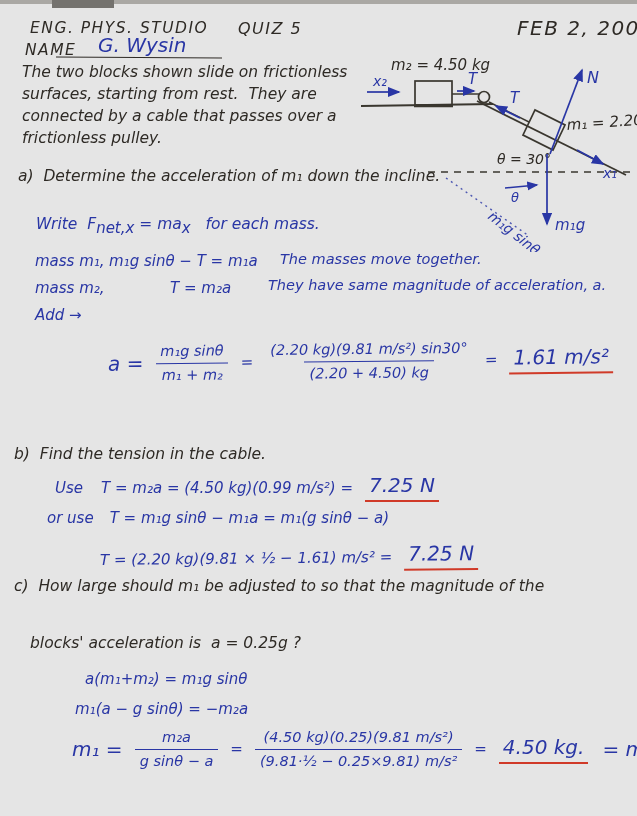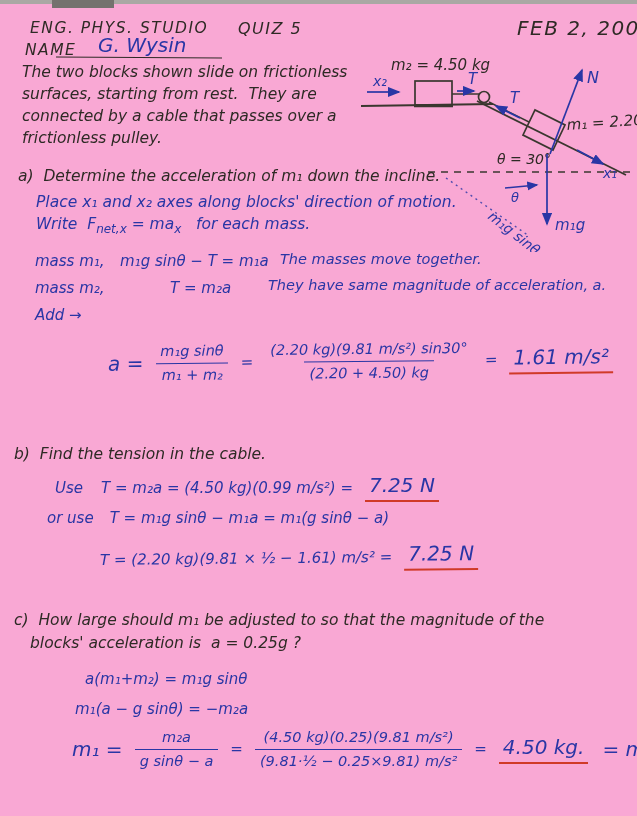--- a/index.html
+++ b/index.html
@@ -1,36 +1,36 @@
 <!DOCTYPE html>
 <html><head>
 <meta charset="utf-8">
 <style>
   html,body{margin:0;padding:0;background:#cfcdc9;}
   .page{
     position:relative;width:637px;height:816px;margin:0 auto;
-    background:#f9a8d4;overflow:hidden;
+    background:#e5e5e5;overflow:hidden;
     font-family:"DejaVu Sans",sans-serif;font-style:italic;
     color:#2e2a25;
   }
   .scan-strip{position:absolute;left:0;top:0;width:100%;height:4px;background:#aaa8a4;}
   .scan-strip-dark{position:absolute;left:52px;top:0;width:62px;height:8px;background:#74726e;}
   .line{position:absolute;white-space:pre;font-size:15.5px;line-height:1.25;}
   .row{position:absolute;display:flex;align-items:center;white-space:pre;font-size:15px;}
   .black{color:#2e2a25;}
   .blue{color:#2936a5;}
   .caps{letter-spacing:1.5px;}
   .big{font-size:20px;}
   .frac{display:inline-flex;flex-direction:column;align-items:center;font-size:14.5px;line-height:1.3;}
   .frac .num{padding:0 5px 2px;}
   .frac .den{border-top:1.5px solid currentColor;padding:2px 5px 0;}
   .gap{display:inline-block;width:12px;}
   .ans{border-bottom:2.5px solid #d03a28;padding:0 4px 3px;}
   .tilt{transform:rotate(-0.6deg);}
-  sub{font-size:12px;font-style:italic;}
+  sub{font-size:15px;font-style:italic;}
   .nameline{position:absolute;left:56px;top:57px;width:166px;border-bottom:1.6px solid #2e2a25;transform:rotate(0.4deg);}
   svg text{font-family:"DejaVu Sans",sans-serif;font-style:italic;}
 </style>
 </head>
 <body>
 
 <div class="page">
   <div class="scan-strip"></div>
   <div class="scan-strip-dark"></div>
 
@@ -79,25 +79,24 @@
     <text x="250" y="128" font-size="14" fill="#2936a5">x₁</text>
     <line x1="194" y1="104" x2="194" y2="174" stroke="#2936a5" stroke-width="1.7" marker-end="url(#ab)"></line>
     <text x="202" y="180" font-size="15" fill="#2936a5">m₁g</text>
     <line x1="93" y1="128" x2="176" y2="186" stroke="#2936a5" stroke-width="1.4" stroke-dasharray="2 4" opacity="0.8"></line>
     <line x1="152" y1="138" x2="184" y2="135" stroke="#2936a5" stroke-width="1.5" marker-end="url(#ab)"></line>
     <text x="158" y="152" font-size="13" fill="#2936a5">θ</text>
     <text x="134" y="168" font-size="14" fill="#2936a5" transform="rotate(38 134 168)">m₁g sinθ</text>
   </svg>
 
   <span class="line black" style="left:18px;top:167px;">a)  Determine the acceleration of m₁ down the incline.</span>
-  <span class="line blue" style="left:36px;top:193px;">Place x₁ and x₂ axes along blocks' direction of motion.</span>
   <span class="line blue" style="left:36px;top:215px;"><span>Write  F</span><sub>net,x</sub><span> = ma</span><sub>x</sub><span>   for each mass.</span></span>
 
   <span class="line blue" style="left:35px;top:252px;font-size:15px;">mass m₁,</span>
-  <span class="line blue" style="left:120px;top:252px;font-size:15px;">m₁g sinθ − T = m₁a</span>
+  <span class="line blue" style="left:109px;top:252px;font-size:15px;">m₁g sinθ − T = m₁a</span>
   <span class="line blue" style="left:280px;top:250px;font-size:14.5px;">The masses move together.</span>
   <span class="line blue" style="left:35px;top:279px;font-size:15px;">mass m₂,</span>
   <span class="line blue" style="left:170px;top:279px;font-size:15px;">T = m₂a</span>
   <span class="line blue" style="left:268px;top:276px;font-size:14.5px;">They have same magnitude of acceleration, a.</span>
   <span class="line blue" style="left:35px;top:306px;font-size:15px;">Add →</span>
 
   <div class="row blue tilt" style="left:108px;top:340px;">
     <span class="big">a =</span>
     <span class="gap"></span>
     <span class="frac">
@@ -129,21 +128,21 @@
     <span>or use</span>
     <span class="gap" style="width:16px;"></span>
     <span>T = m₁g sinθ − m₁a = m₁(g sinθ − a)</span>
   </div>
   <div class="row blue tilt" style="left:100px;top:543px;">
     <span>T = (2.20 kg)(9.81 × ½ − 1.61) m/s² =</span>
     <span class="gap"></span>
     <span class="ans big">7.25 N</span>
   </div>
 
-  <span class="line black" style="left:14px;top:611px;">c)  How large should m₁ be adjusted to so that the magnitude of the</span>
+  <span class="line black" style="left:14px;top:577px;">c)  How large should m₁ be adjusted to so that the magnitude of the</span>
   <span class="line black" style="left:30px;top:634px;">blocks' acceleration is  a = 0.25g ?</span>
   <span class="line blue" style="left:85px;top:670px;font-size:15px;">a(m₁+m₂) = m₁g sinθ</span>
   <span class="line blue" style="left:75px;top:700px;font-size:15px;">m₁(a − g sinθ) = −m₂a</span>
 
   <div class="row blue" style="left:72px;top:728px;">
     <span class="big">m₁ =</span>
     <span class="gap"></span>
     <span class="frac">
       <span class="num">m₂a</span>
       <span class="den">g sinθ − a</span>

